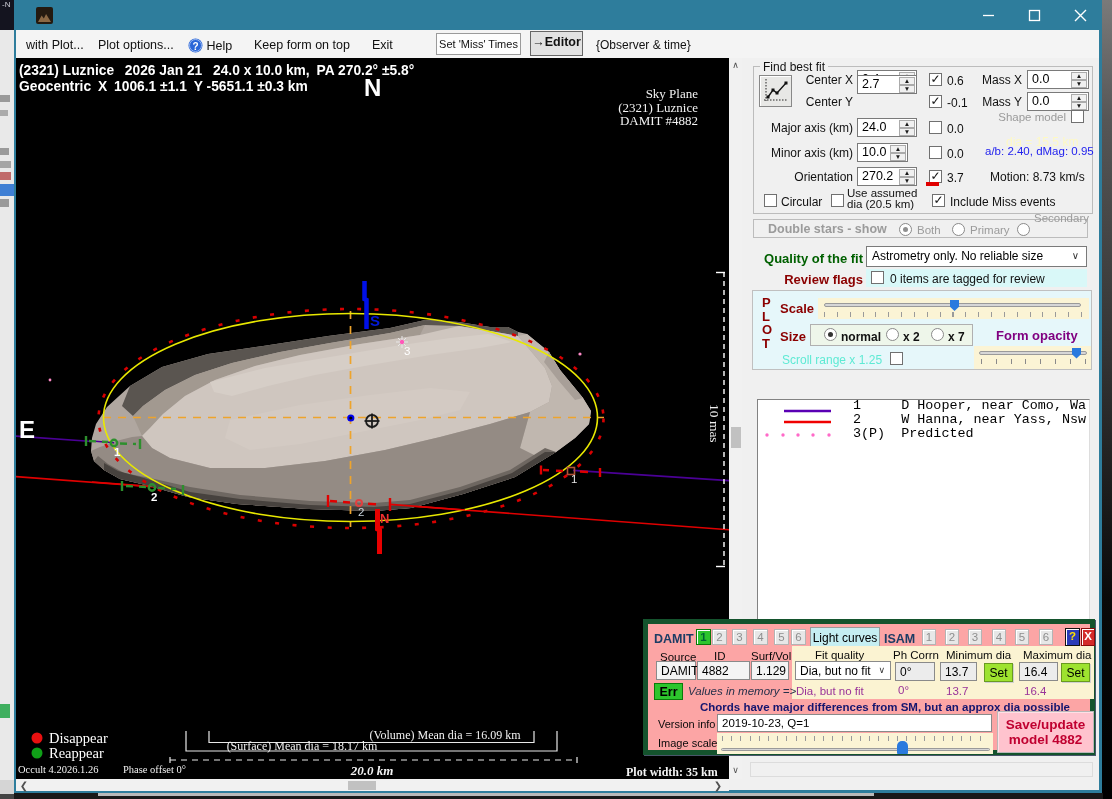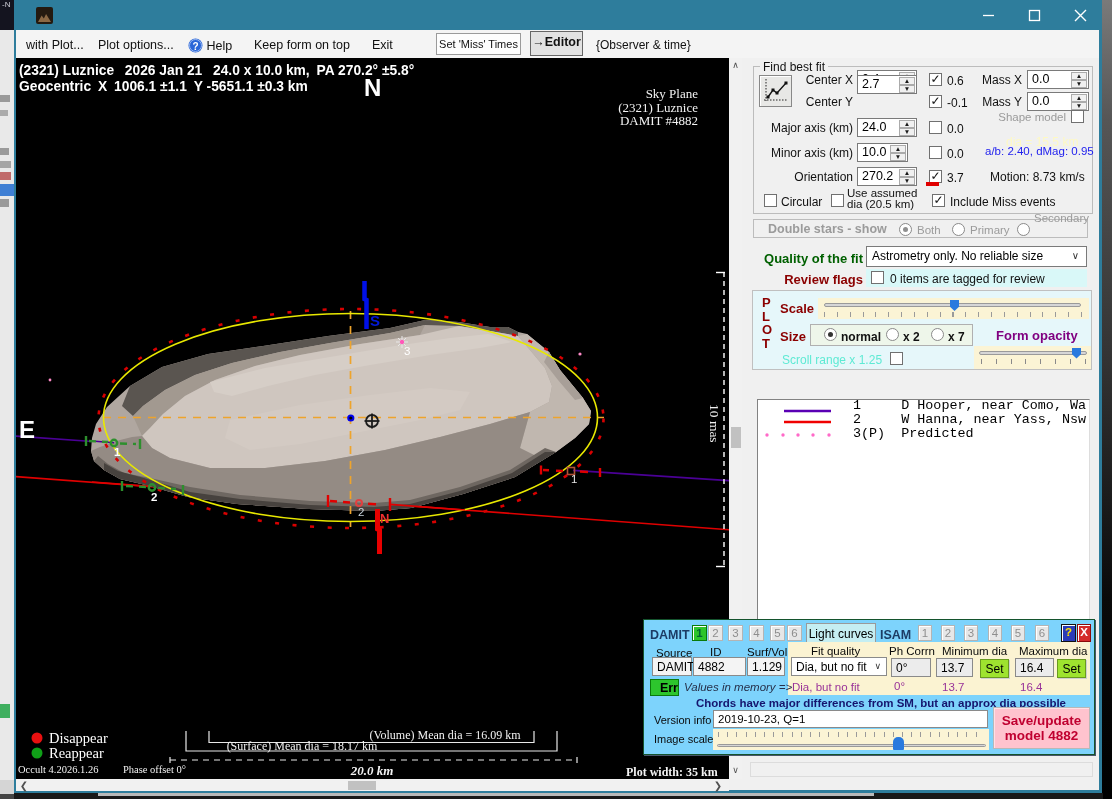--- a/index.html
+++ b/index.html
@@ -363,21 +363,21 @@
           <circle cx="41" cy="36" r="1.7"></circle>
           <circle cx="56" cy="36" r="1.7"></circle>
           <circle cx="72" cy="36" r="1.7"></circle>
         </g>
       </svg>
 <div class="abs" style="left:96px;top:0;line-height:14px">1     D Hooper, near Como, Wa
 2     W Hanna, near Yass, Nsw
 3(P)  Predicted</div>
 </div>
 
-<div class="abs" style="left:643px;top:619px;width:452px;height:136px;background:#7dd3fc;border:1px solid #14532d;box-shadow:1px 1px 0 #49566a">
+<div class="abs" style="left:643px;top:619px;width:452px;height:136px;background:#fca5a5;border:5px solid #14532d;box-shadow:1px 1px 0 #49566a">
 <style>
 .db{position:absolute;height:16px;background:#e7e7e7;border:1px solid #b4b4b4;box-shadow:inset 1px 1px 0 #fff;color:#8e8e8e;font-size:11.5px;text-align:center;padding-top:1px;width:15px}
 .dlab{position:absolute;font-size:11.5px;color:#0a0a0a;white-space:nowrap}
 .dbox{position:absolute;height:19px;background:#f4f4f4;border:1px solid #8a8a8a;font-size:12px;color:#000;padding:2px 0 0 4px;white-space:nowrap}
 .setb{position:absolute;width:29px;height:19px;background:#9ee32f;border:1px solid #6a9a20;box-shadow:1px 1px 0 #d0d0d0;font-size:12px;text-align:center;padding-top:2px;color:#000}
 .pv{position:absolute;font-size:11.5px;color:#993399;white-space:nowrap}
 </style>
 <div class="dlab" style="left:6px;top:8px;font-weight:bold;font-size:12.5px;color:#1c3c64">DAMIT</div>
 <div class="db" style="left:48px;top:5px;background:#2dc52d;color:#063;border-color:#0a7a0a;font-weight:bold">1</div>
 <div class="db" style="left:64px;top:5px">2</div>
@@ -405,21 +405,21 @@
 <div class="dlab" style="left:375px;top:25px">Maximum dia</div>
 <div class="dbox" style="left:8px;top:37px;width:40px">DAMIT</div>
 <div class="dbox" style="left:49px;top:37px;width:53px">4882</div>
 <div class="dbox" style="left:103px;top:37px;width:38px">1.129</div>
 <div class="dbox" style="left:147px;top:37px;width:96px;background:#fff">Dia, but no fit<span style="position:absolute;right:5px;top:3px;font-size:9px;color:#333">∨</span></div>
 <div class="dbox" style="left:247px;top:38px;width:40px;background:#ececec">0°</div>
 <div class="dbox" style="left:292px;top:38px;width:37px;background:#ececec">13.7</div>
 <div class="setb" style="left:336px;top:39px">Set</div>
 <div class="dbox" style="left:371px;top:38px;width:39px;background:#ececec">16.4</div>
 <div class="setb" style="left:413px;top:39px">Set</div>
-<div class="abs" style="left:6px;top:59px;width:29px;height:17px;background:#2dc52d;border:1px solid #0a7a0a;font-size:12.5px;font-weight:bold;text-align:right;padding-top:1px;color:#000">Err</div>
+<div class="abs" style="left:6px;top:59px;width:29px;height:17px;background:#2dc52d;border:1px solid #0a7a0a;font-size:12.5px;font-weight:bold;text-align:center;padding-top:1px;color:#000">Err</div>
 <div class="dlab" style="left:40px;top:61px;font-style:italic;color:#26304a;font-size:11.5px">Values in memory =&gt;</div>
 <div class="pv" style="left:148px;top:61px">Dia, but no fit</div>
 <div class="pv" style="left:250px;top:60px">0°</div>
 <div class="pv" style="left:298px;top:61px">13.7</div>
 <div class="pv" style="left:376px;top:61px">16.4</div>
 <div class="dlab" style="left:52px;top:77px;font-weight:bold;font-size:11.5px;color:#15156e">Chords have major differences from SM, but an approx dia possible</div>
 <div class="dlab" style="left:10px;top:94px;font-size:11px">Version info</div>
 <div class="dbox" style="left:69px;top:90px;width:275px;height:18px;background:#fff;font-size:11.5px">2019-10-23, Q=1</div>
 <div class="abs" style="left:349px;top:87px;width:97px;height:42px;background:#ffc3ce;border:1px solid #b8b8b8;box-shadow:inset 1px 1px 0 #ffe0e6;text-align:center;font-weight:bold;font-size:13.5px;color:#c00030;padding-top:5px;line-height:15px">Save/update<br>model 4882</div>
 <div class="dlab" style="left:10px;top:113px;font-size:11px">Image scale</div>

